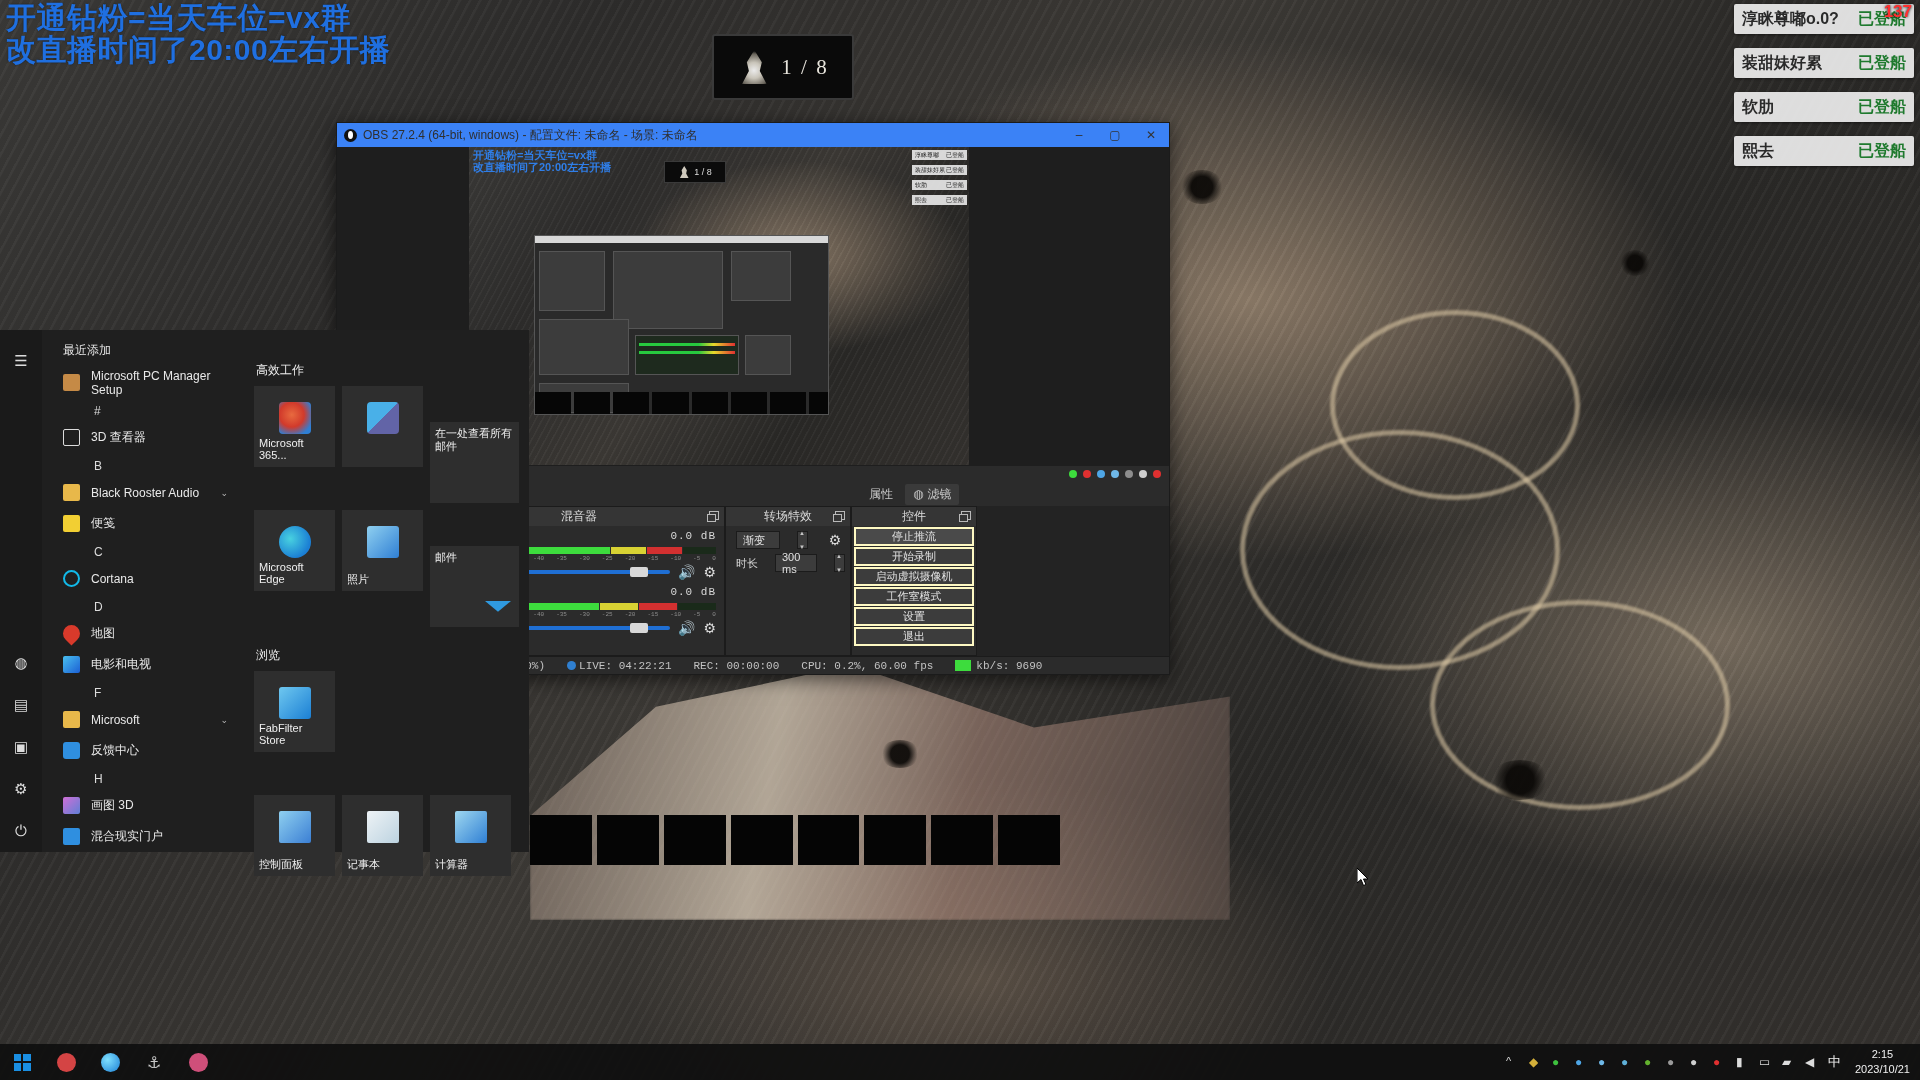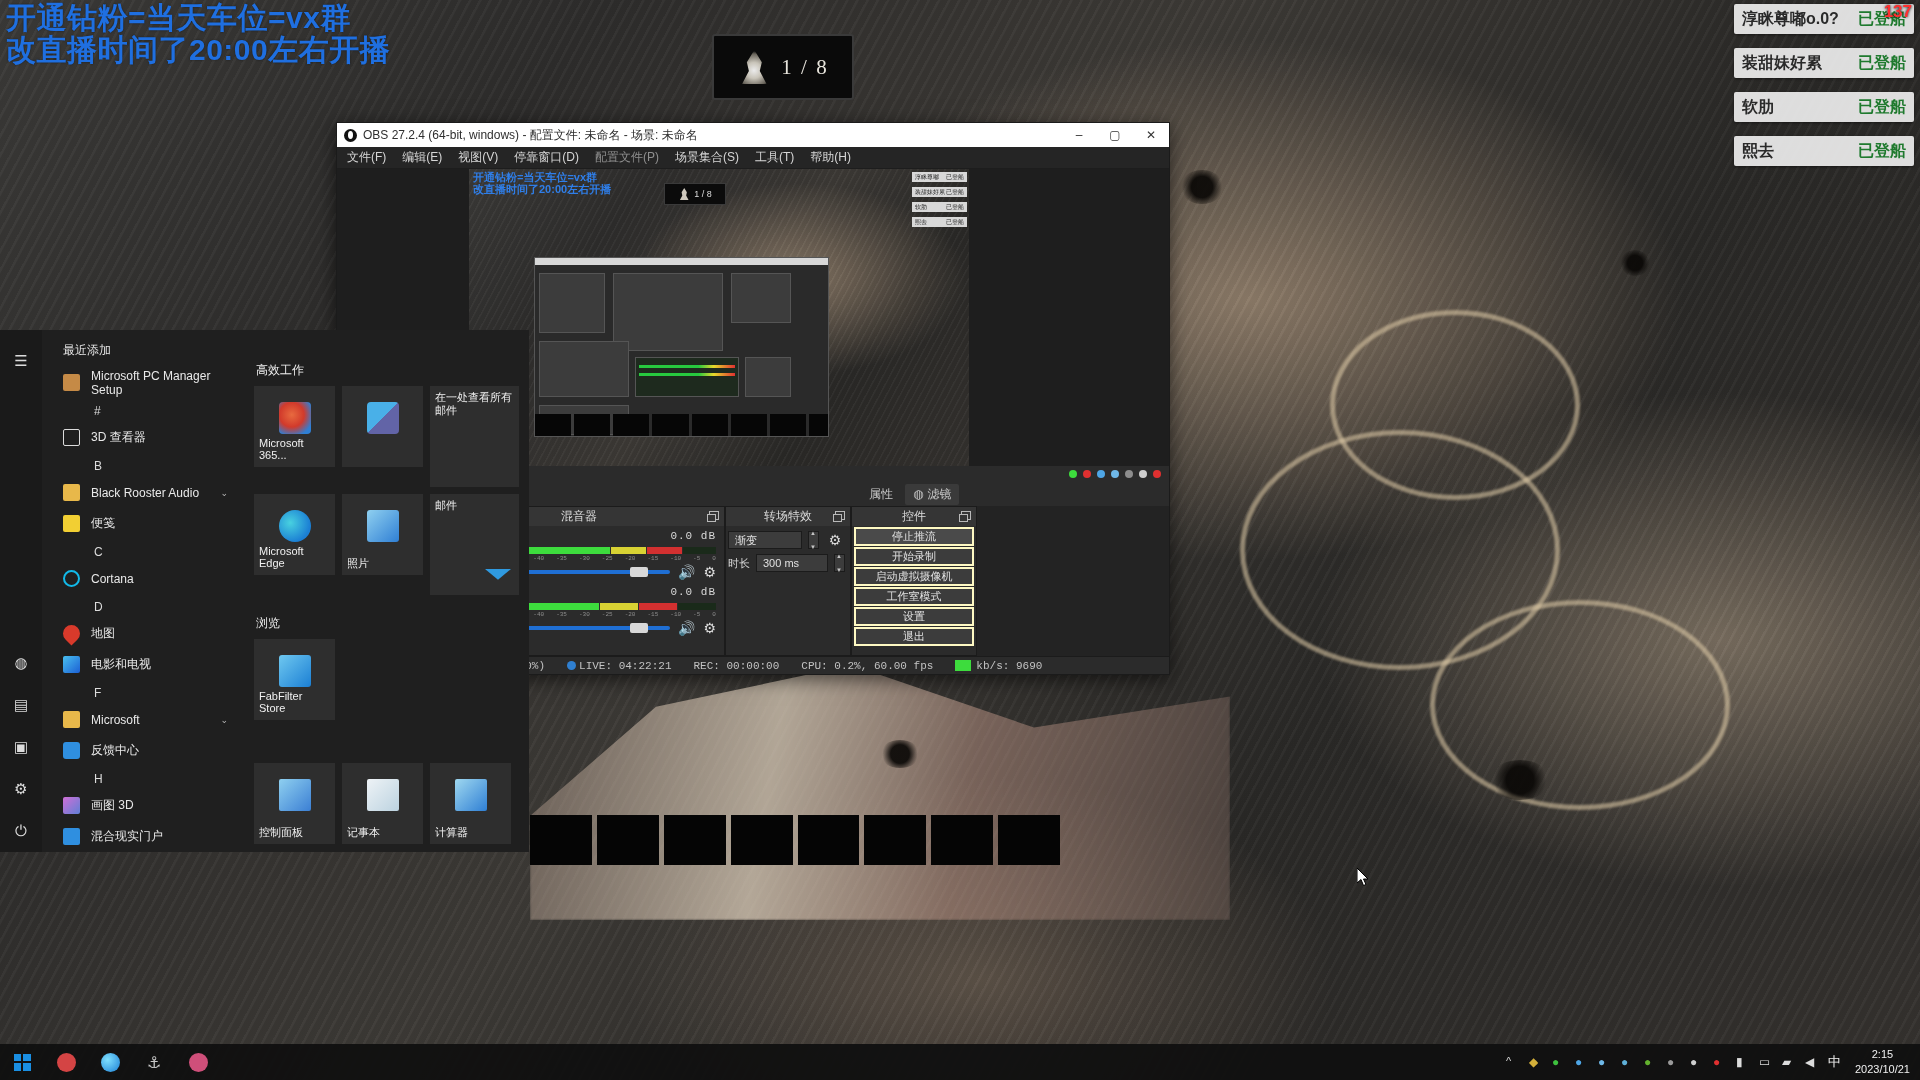--- a/index.html
+++ b/index.html
@@ -91,21 +91,21 @@
   }
 
   
   .obs {
     position: absolute; left: 336px; top: 122px; width: 834px; height: 553px;
     background: #2b2b2b; border: 1px solid #1b1b1b;
     box-shadow: 0 4px 18px rgba(0,0,0,.6);
     display: flex; flex-direction: column;
   }
   .obs-title {
-    height: 24px; background: #ffffff; display: flex; align-items: center;
+    height: 24px; background: #3b82f6; display: flex; align-items: center;
     padding-left: 7px; font-size: 12px; color: #2f2f2f;
   }
   .obs-title .obs-logo {
     width: 13px; height: 13px; border-radius: 50%; background: #111;
     margin-right: 6px; position: relative; flex: none;
   }
   .obs-title .obs-logo::after {
     content: ""; position: absolute; left: 4px; top: 2px; width: 5px; height: 8px;
     border-radius: 50%; background: #fff;
   }
@@ -235,21 +235,21 @@
     font-family: "Liberation Mono", monospace; margin-top: 1px;
   }
   .mx-bottom { display: flex; align-items: center; gap: 8px; margin-top: 2px; }
   .slider { flex: 1; height: 4px; background: #1f6fd4; border-radius: 2px; position: relative; }
   .slider::after { content:""; position:absolute; right: 22px; top:-3px; width: 18px; height: 10px; background: #d8d8d8; border-radius: 2px;}
   .spk { color: #dcdcdc; font-size: 14px; }
   .gear { color: #dcdcdc; font-size: 14px; }
 
   
   .dock-trans { width: 126px; }
-  .tr-row { display: flex; align-items: center; gap: 6px; padding: 5px 5px 0 2px; font-size: 11px; color: #d5d5d5; }
+  .tr-row { display: flex; align-items: center; gap: 17px; padding: 5px 5px 0 10px; font-size: 11px; color: #d5d5d5; }
   .combo {
     flex: 1; height: 18px; background: #3c3c3c; border: 1px solid #1b1b1b;
     display: flex; align-items: center; padding-left: 6px; font-size: 11px; color: #e0e0e0;
     position: relative;
   }
   .spin { width: 11px; height: 18px; background: #3c3c3c; border: 1px solid #1b1b1b; position: relative; }
   .spin::before { content:"▲"; position:absolute; left:1px; top:-2px; font-size:6px; color:#c5c5c5;}
   .spin::after { content:"▼"; position:absolute; left:1px; bottom:-2px; font-size:6px; color:#c5c5c5;}
   .tr-gear { width: 20px; text-align: center; color: #dadada; font-size: 14px; }
 
@@ -295,21 +295,21 @@
   .sm-item .chev { margin-left: auto; margin-right: 14px; font-size: 9px; color: #b9b9b9; }
   .sm-tiles { flex: 1; padding: 12px 10px 0 12px; }
   .tile-group-title { font-size: 12px; color: #ededed; margin: 20px 0 7px 2px; }
   .tile-row { display: flex; gap: 7px; margin-bottom: 7px; }
   .tile {
     background: #2e2e2e; position: relative; color: #f0f0f0;
     display: flex; align-items: flex-end; padding: 5px;
     font-size: 11px; overflow: hidden;
   }
   .tile.s { width: 81px; height: 81px; }
-  .tile.w { width: 89px; height: 101px; }
+  .tile.w { width: 89px; height: 81px; margin-top: 36px; }
   .tile .glyph {
     position: absolute; left: 50%; top: 40%; transform: translate(-50%,-50%);
     width: 32px; height: 32px;
   }
   .tile .cap { position: relative; z-index: 2; line-height: 1.15; }
 
   
   .taskbar {
     position: absolute; left: 0; bottom: 0; width: 1920px; height: 36px;
     background: rgba(16,16,16,0.95); display: flex; align-items: center;
@@ -389,30 +389,20 @@
     <div class="obs-title">
       <span class="obs-logo"></span>
       <span class="ttl">OBS 27.2.4 (64-bit, windows) - 配置文件: 未命名 - 场景: 未命名</span>
       <span class="wbtns">
         <div>–</div>
         <div>▢</div>
         <div>✕</div>
       </span>
     </div>
 
-    <div class="obs-menu">
-      <span>文件(F)</span>
-      <span>编辑(E)</span>
-      <span>视图(V)</span>
-      <span>停靠窗口(D)</span>
-      <span class="dim">配置文件(P)</span>
-      <span>场景集合(S)</span>
-      <span>工具(T)</span>
-      <span>帮助(H)</span>
-    </div>
 
     <div class="obs-preview">
       <div class="preview-canvas">
         <div class="pv-stripes"></div>
 
         <div class="pv-text">
           <div>开通钻粉=当天车位=vx群</div>
           <div>改直播时间了20:00左右开播</div>
         </div>
 

